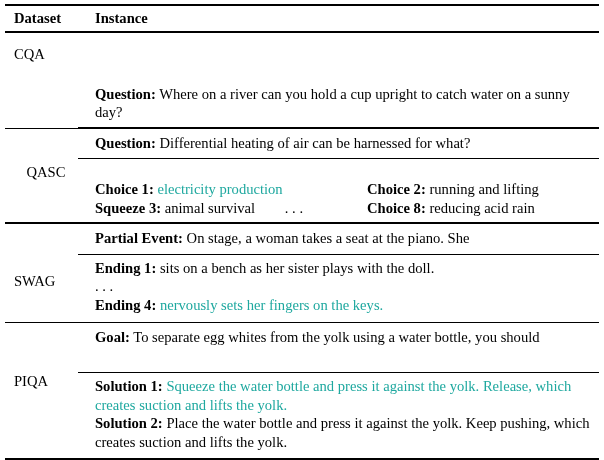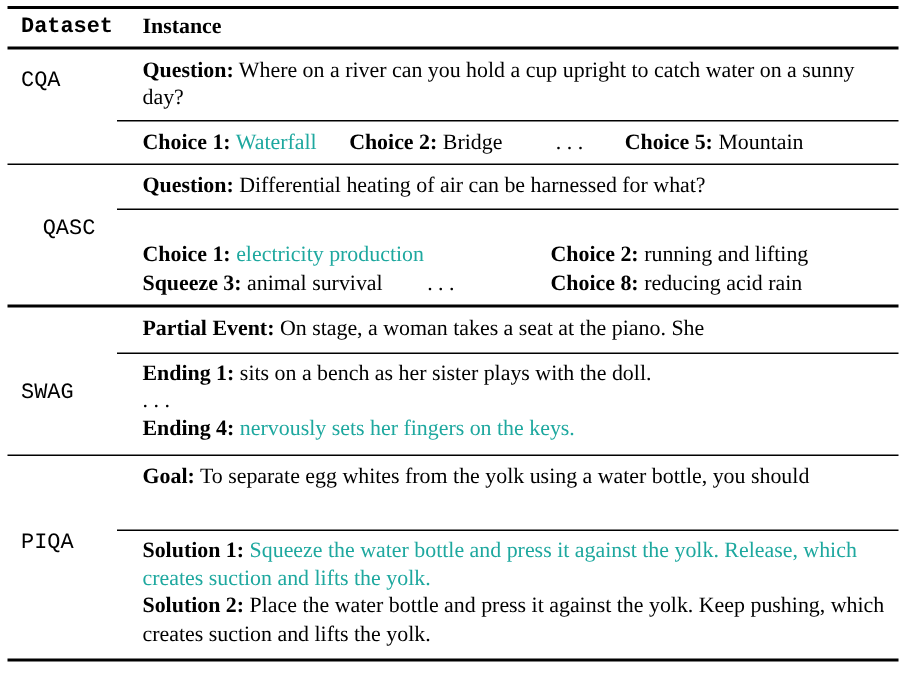--- a/index.html
+++ b/index.html
@@ -23,31 +23,30 @@
   .rule-med   { height: 1.5px; background: #000; }
   .cmid       { height: 1px; background: #000; }
 
   .header-row { display: flex; height: 25px; align-items: center; }
   .hlabel { font-weight: bold; }
 
   .ds-cell {
     width: 73px;
     flex-shrink: 0;
     padding-left: 9px;
-    font-family: Liberation Mono, monospace;
   }
   .inst-head { padding-left: 17px; }
 
   .group { display: flex; }
   .inst-cell { flex: 1; min-width: 0; }
 
   .block { padding: 5px 0 0 17px; }
 
   
-  .h-cqa-q  { height: 47px; }
+  .h-cqa-q  { height: 47px; margin-top: 47px; }
   .h-cqa-c  { height: 28px; }
   .h-qasc-q { height: 29px; }
   .h-qasc-c { height: 47px; margin-top: 16px; }
   .h-swag-p { height: 30px; font-family: Liberation Serif, serif; }
   .h-swag-e { height: 67px; padding-top: 4px; }
   .h-piqa-g { height: 49px; }
   .h-piqa-s { height: 85px; padding-top: 4px; }
 
   
   .pt-cqa  { padding-top: 12px; }
@@ -89,29 +88,20 @@
   <div class="rule-med"></div>
 
   <div class="group">
     <div class="ds-cell pt-cqa">CQA</div>
     <div class="inst-cell">
       <div class="block h-cqa-q">
         <span class="lbl">Question:</span>
         <span>Where on a river can you hold a cup upright to catch water on a sunny day?</span>
       </div>
       <div class="cmid"></div>
-      <div class="block h-cqa-c">
-        <span class="lbl">Choice 1:</span>
-        <span class="teal" style="color: rgb(30, 168, 159);">Waterfall</span>
-        <span class="lbl g18">Choice 2:</span>
-        <span>Bridge</span>
-        <span class="g32">. . .</span>
-        <span class="lbl g24">Choice 5:</span>
-        <span>Mountain</span>
-      </div>
     </div>
   </div>
 
   <div class="rule-med"></div>
 
   <div class="group">
     <div class="ds-cell pt-qasc">QASC</div>
     <div class="inst-cell">
       <div class="block h-qasc-q">
         <span class="lbl">Question:</span>

